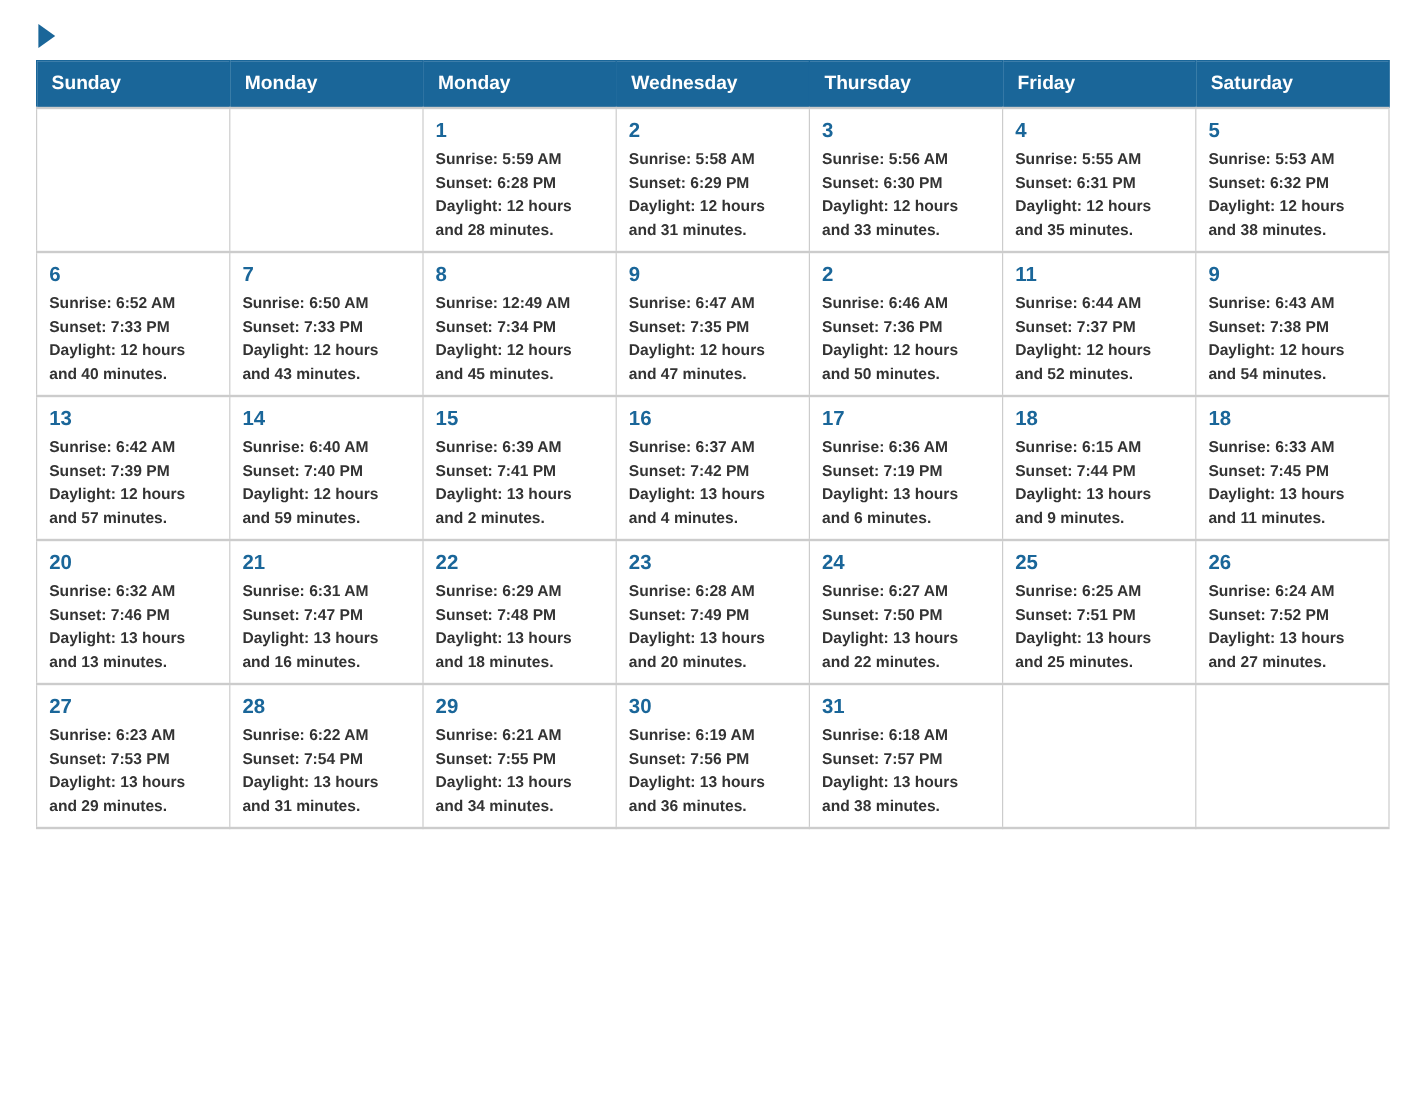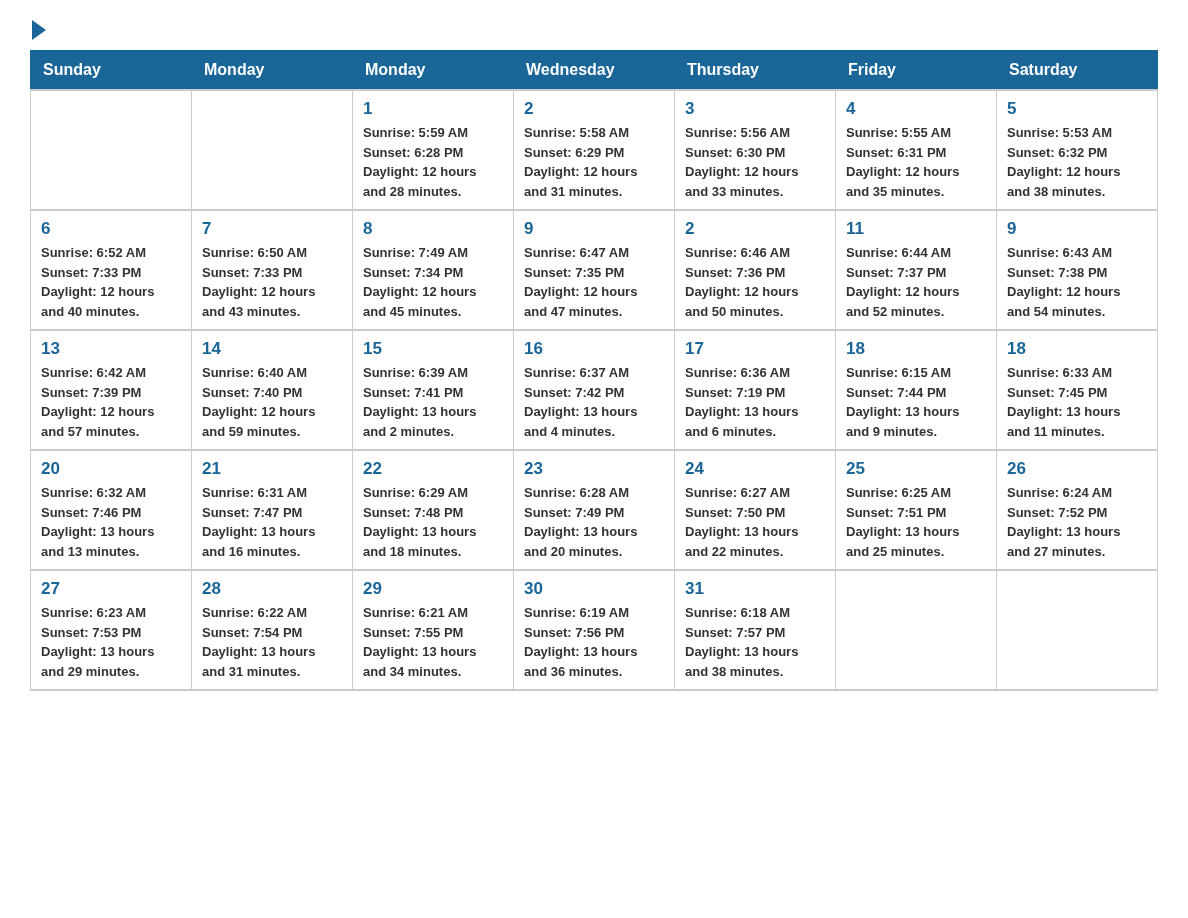--- a/index.html
+++ b/index.html
@@ -185,21 +185,21 @@
         </td>
         <td>
           <span class="day-number">7</span>
           <div class="day-info">Sunrise: 6:50 AM
 Sunset: 7:33 PM
 Daylight: 12 hours
 and 43 minutes.</div>
         </td>
         <td>
           <span class="day-number">8</span>
-          <div class="day-info">Sunrise: 7:49 AM
+          <div class="day-info">Sunrise: 12:49 AM
 Sunset: 7:34 PM
 Daylight: 12 hours
 and 45 minutes.</div>
         </td>
         <td>
           <span class="day-number">9</span>
           <div class="day-info">Sunrise: 6:47 AM
 Sunset: 7:35 PM
 Daylight: 12 hours
 and 47 minutes.</div>

